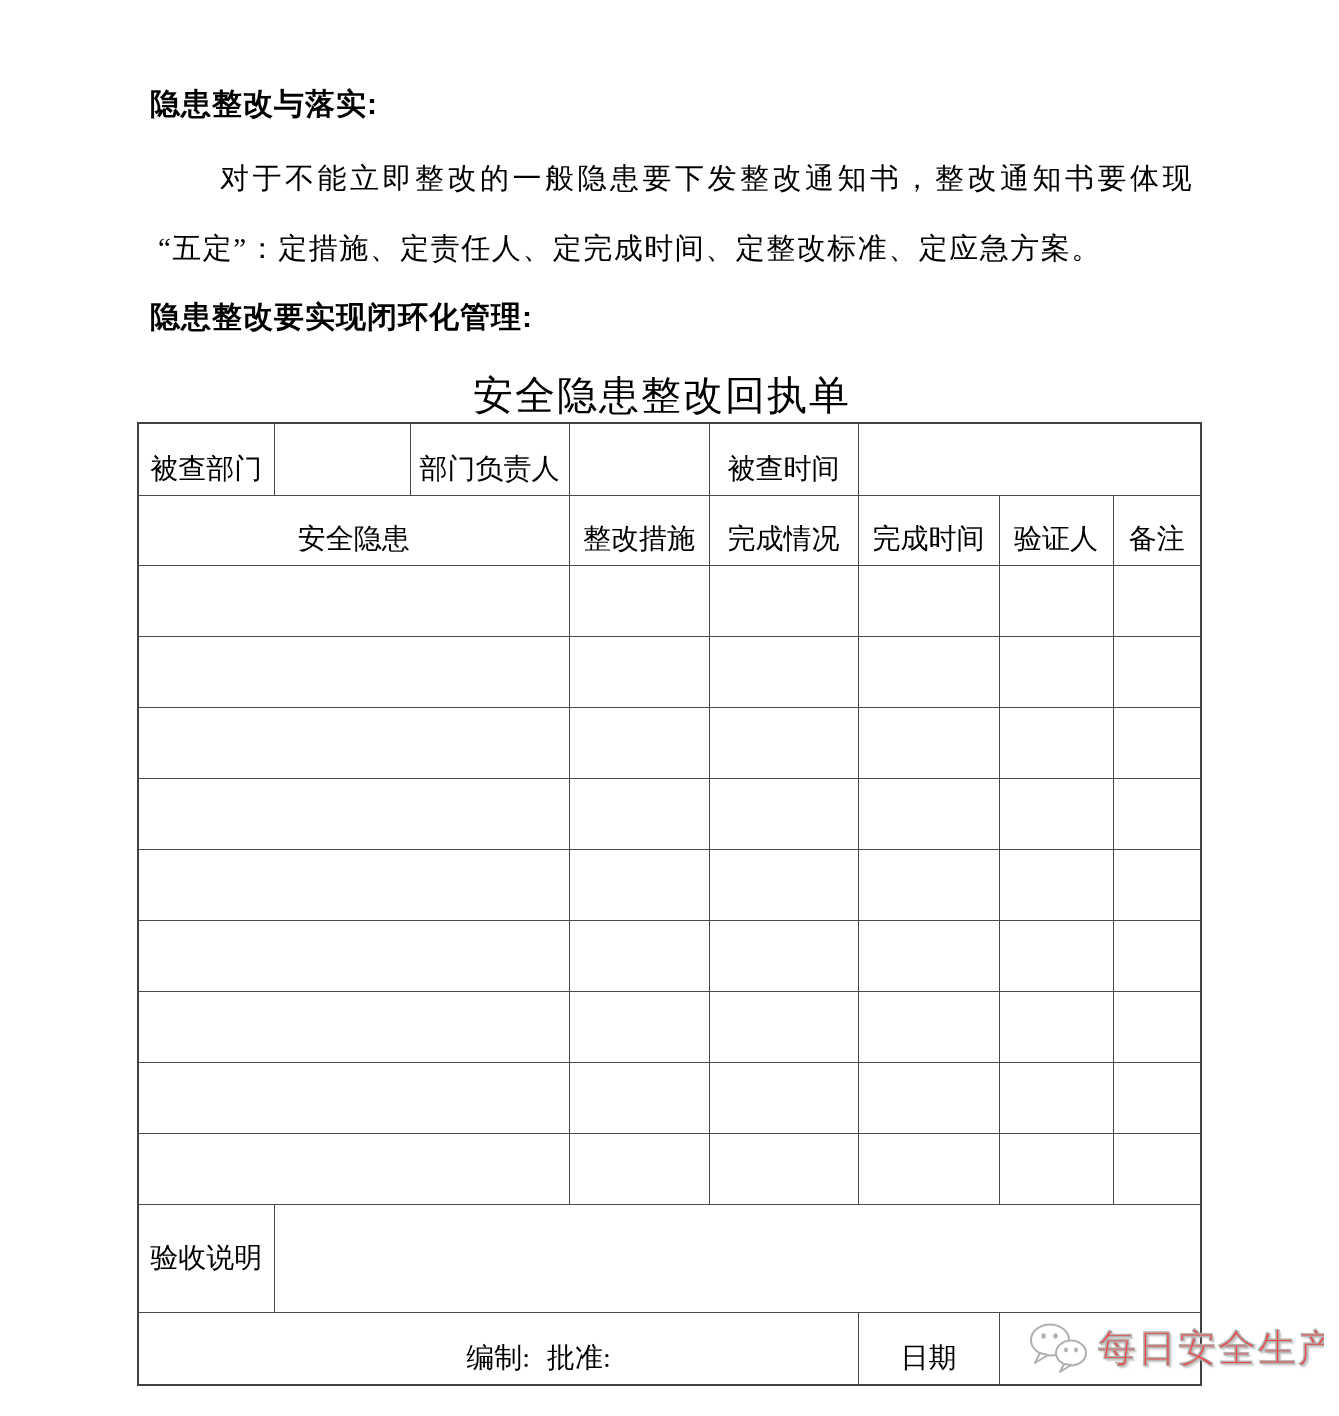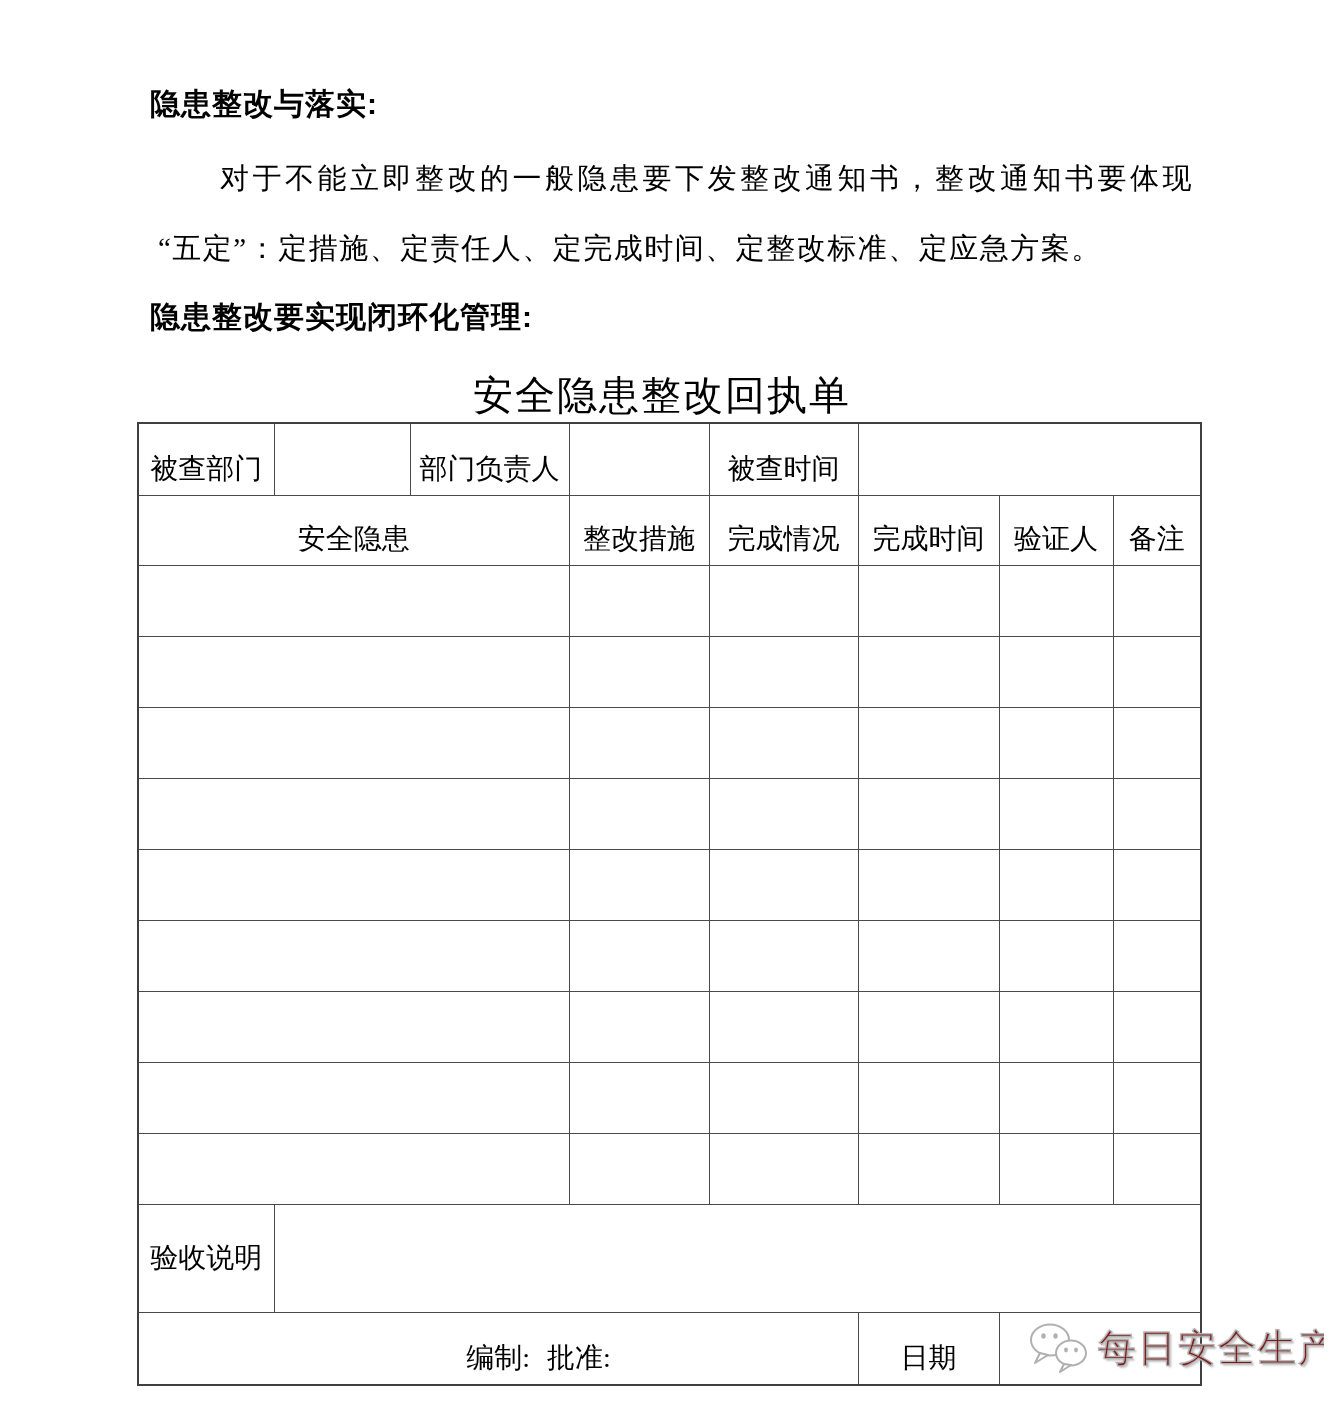--- a/index.html
+++ b/index.html
@@ -97,21 +97,21 @@
     align-items: center;
     gap: 8px;
     z-index: 5;
     pointer-events: none;
   }
   .wm-text {
     font-family: "Liberation Sans", "DejaVu Sans", sans-serif;
     font-size: 38px;
     letter-spacing: 2px;
     white-space: nowrap;
-    color: #7f1d1d;
+    color: #ef4444;
     -webkit-text-stroke: 1.3px #b0b0b0;
     text-shadow: 2px 2px 2px rgba(160,160,160,0.65), -1px -1px 1px rgba(215,215,215,0.9);
   }
 </style>
 </head>
 <body>
 
 <div class="page">
 
   <div class="h-bold h1">隐患整改与落实:</div>

